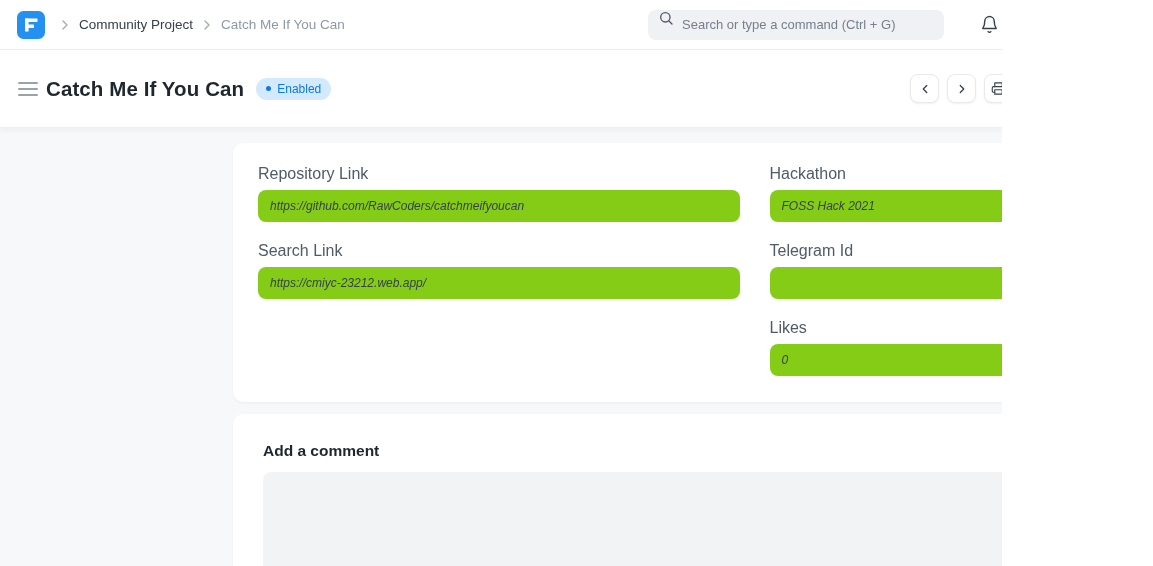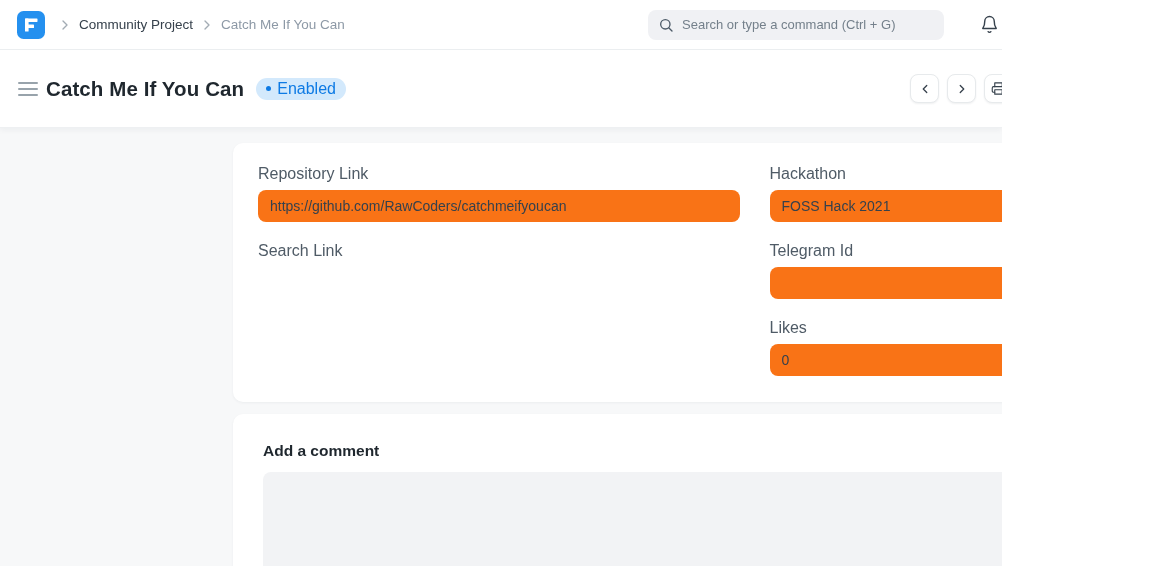--- a/index.html
+++ b/index.html
@@ -23,21 +23,21 @@
   }
   .breadcrumb { display:flex; align-items:center; margin-left:6px; font-size:13.5px; }
   .crumb-sep { display:flex; align-items:center; margin:0 6px; }
   .crumb { cursor:pointer; }
   .crumb.parent { color:#36414c; }
   .crumb.current { color:#8d99a6; }
 
   .search-box {
     margin-left:auto; width:296px; height:30px;
     background:#f0f1f4; border-radius:8px;
-    display:flex; align-items:center; padding:0 10px;
+    display:flex; padding:0 10px;
     cursor:text;
   }
   .search-box svg { flex:0 0 auto; margin-right:8px; }
   .search-box input {
     border:none; outline:none; background:transparent;
     font-family:inherit; font-size:13px; color:#36414c; width:100%;
   }
   .search-box input::placeholder { color:#74808b; }
   .bell-wrap { margin-left:36px; margin-right:1px; cursor:pointer; display:flex; align-items:center; }
 
@@ -48,21 +48,21 @@
     display:flex; align-items:center;
     padding-left:18px;
     box-shadow:0 1px 0 #eef0f2, 0 3px 6px rgba(25,39,52,0.05);
   }
   .hamburger { width:20px; display:flex; flex-direction:column; gap:4px; cursor:pointer; }
   .hamburger span { display:block; height:2px; border-radius:1px; background:#98a3ab; }
   .page-title { margin-left:8px; font-size:20.5px; font-weight:700; color:#1f272e; letter-spacing:.1px; }
   .status-badge {
     margin-left:12px; height:22px; padding:0 10px;
     background:#d3e9fc; color:#0d7ae4;
-    border-radius:12px; font-size:16px;
+    border-radius:12px; font-size:12px;
     display:inline-flex; align-items:center; gap:6px;
   }
   .status-badge .dot { width:5px; height:5px; border-radius:50%; background:currentColor; }
   .head-actions { position:absolute; right:-11px; top:24px; display:flex; gap:8px; }
   .icon-btn {
     width:29px; height:29px; background:#fff;
     border:1px solid #e7eaec; border-radius:8px;
     box-shadow:0 1px 2px rgba(25,39,52,0.07);
     display:flex; align-items:center; justify-content:center;
     cursor:pointer;
@@ -74,23 +74,24 @@
     position:absolute; left:233px; width:1043px;
     background:#fff; border-radius:10px;
     box-shadow:0 1px 3px rgba(25,39,52,0.05);
   }
   .card-form { top:15px; padding:22px 25px 26px; }
   .form-grid { display:grid; grid-template-columns:1fr 1fr; column-gap:30px; }
   .field + .field { margin-top:20px; }
   .field label { display:block; font-size:16px; color:#4f5b66; margin-bottom:7px; cursor:default; }
   .field input {
     width:100%; height:32px;
-    background:#f97316; border:none; border-radius:8px;
-    padding:0 12px; font-family:inherit; font-size:14px; color:#36414c;
+    background:#84cc16; border:none; border-radius:8px;
+    padding:0 12px; font-family:inherit; font-size:12px; color:#36414c;
     outline:none;
+    font-style:italic;
   }
 
   .card-comment { top:286px; height:330px; padding:28px 30px; }
   .comment-heading { font-size:15.5px; font-weight:700; color:#1f272e; margin-bottom:12px; }
   .comment-box {
     width:100%; height:220px;
     background:#f2f3f5; border:none; border-radius:8px;
     resize:none; outline:none; padding:12px;
     font-family:inherit; font-size:13.5px; color:#36414c;
   }
@@ -177,20 +178,21 @@
 
     <div class="card card-form">
       <div class="form-grid">
         <div class="form-col">
           <div class="field">
             <label>Repository Link</label>
             <input type="text" value="https://github.com/RawCoders/catchmeifyoucan" style="">
           </div>
           <div class="field">
             <label>Search Link</label>
+            <input type="text" value="https://cmiyc-23212.web.app/" style="">
           </div>
         </div>
         <div class="form-col">
           <div class="field">
             <label>Hackathon</label>
             <input type="text" value="FOSS Hack 2021" style="">
           </div>
           <div class="field">
             <label>Telegram Id</label>
             <input type="text" value="" style="">

